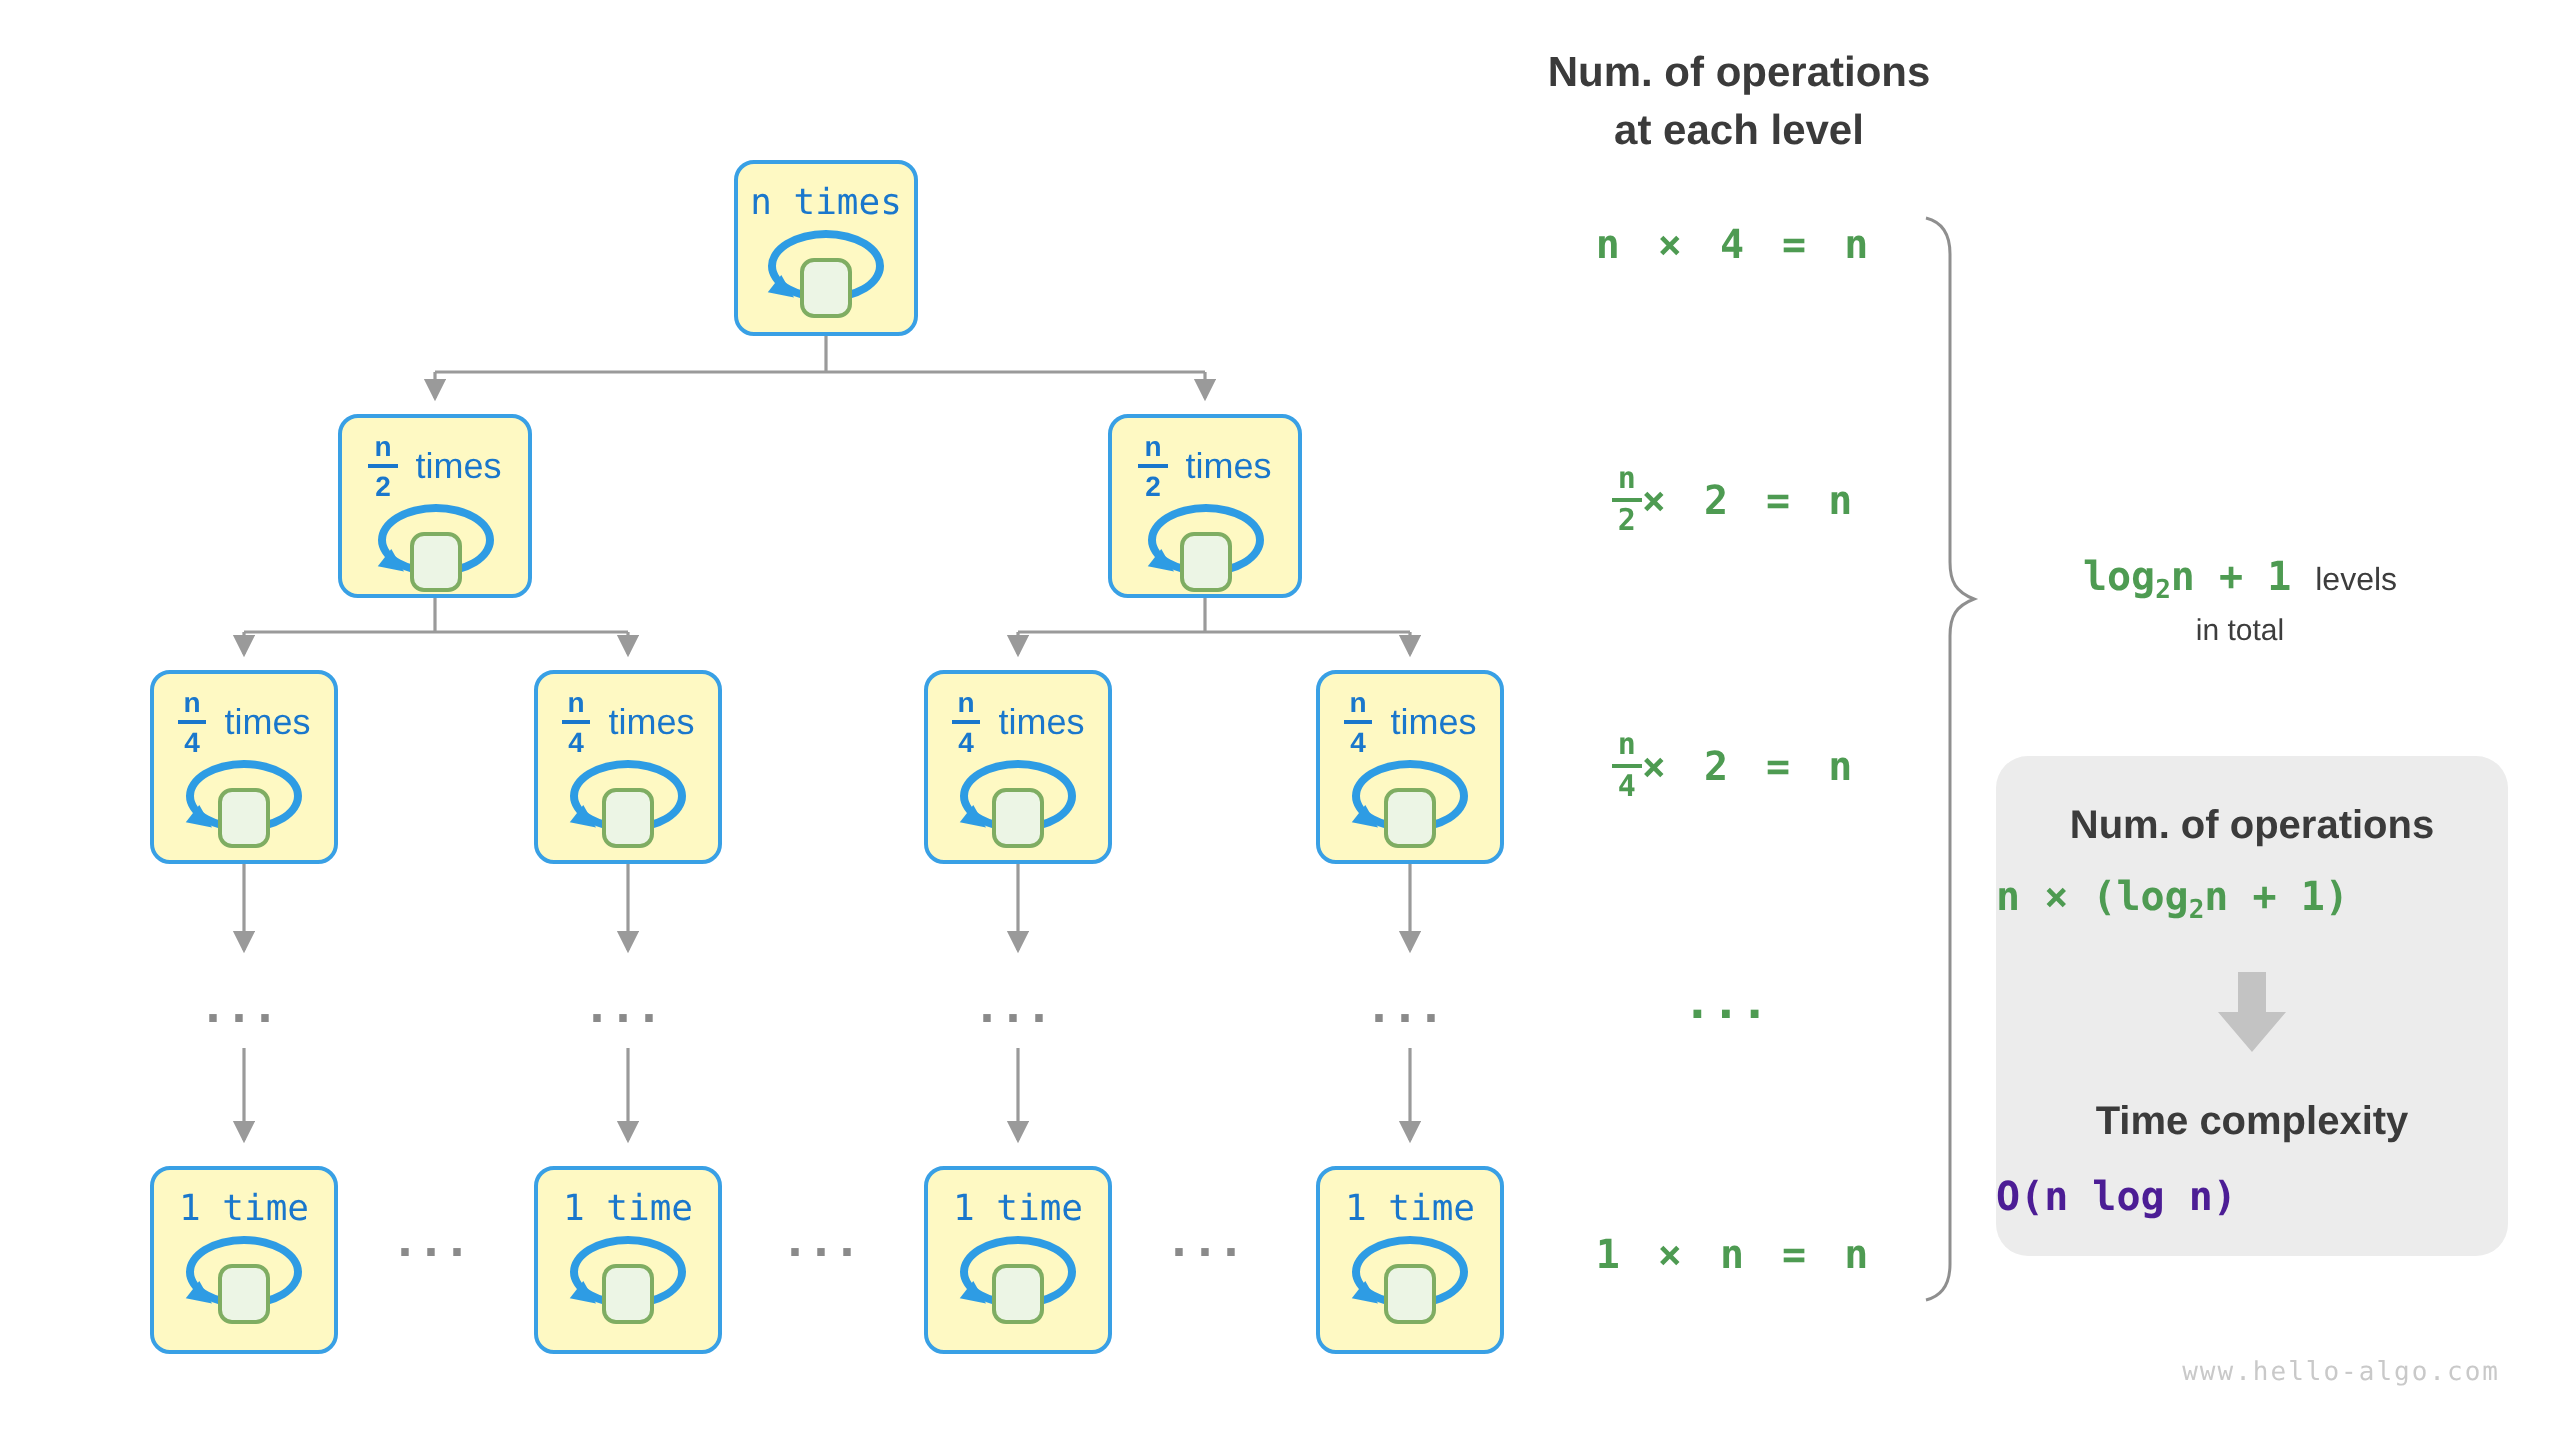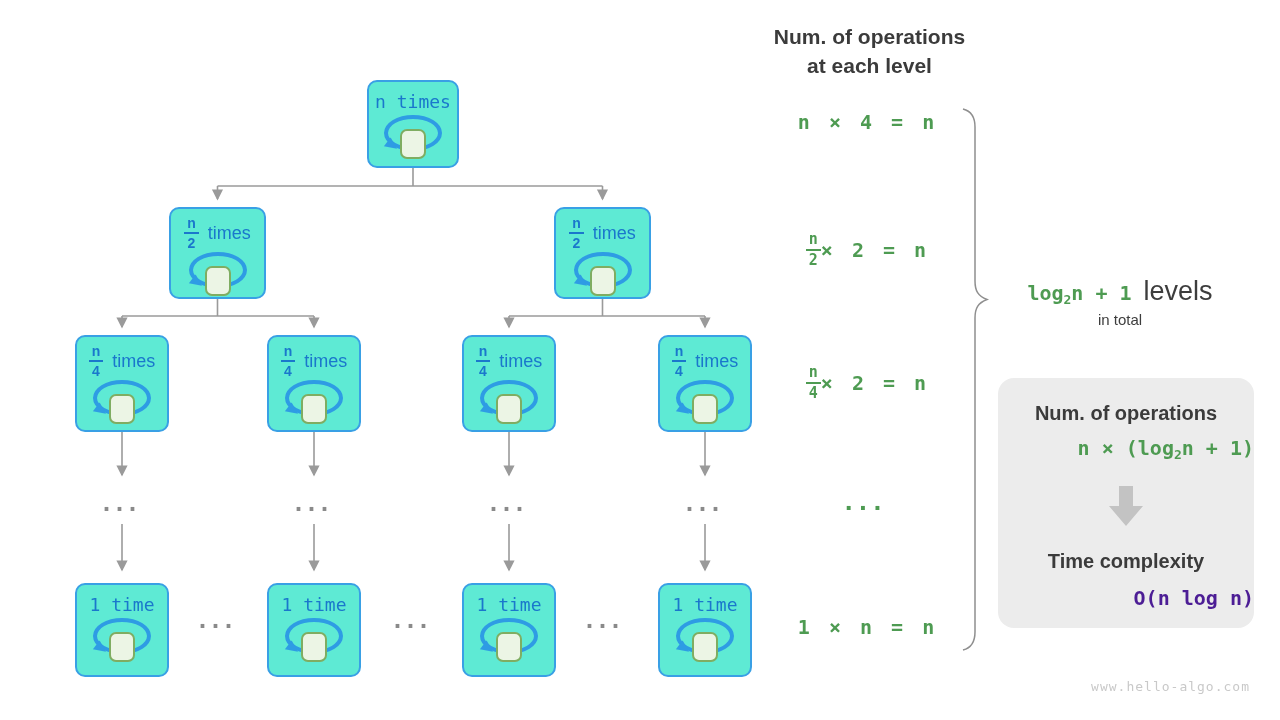--- a/index.html
+++ b/index.html
@@ -2,21 +2,21 @@
 <html><head>
 <meta charset="utf-8">
 <style>
   * { margin:0; padding:0; box-sizing:border-box; }
   html,body { background:#ffffff; }
   .canvas { position:relative; width:1280px; height:720px; background:#ffffff; overflow:hidden;
             font-family:"Liberation Sans", sans-serif; }
   svg.overlay { position:absolute; left:0; top:0; pointer-events:none; }
 
   
-  .loop-box { position:absolute; background:#5eead4; border:2.5px solid #39a0e5; border-radius:10px;
+  .loop-box { position:absolute; background:#fef9c3; border:2.5px solid #39a0e5; border-radius:10px;
               display:flex; flex-direction:column; align-items:center; }
   .box-label { color:#1a77cc; font-family:"DejaVu Sans Mono", monospace; font-size:18px;
                margin-top:9px; line-height:22px; white-space:pre; }
   .box-label.frac-label { font-family:"Liberation Sans", sans-serif; display:flex; align-items:center;
                gap:9px; margin-top:7px; }
   .fraction { display:inline-flex; flex-direction:column; align-items:center; line-height:1;
               font-weight:bold; font-size:14px; }
   .fraction .num { padding:0 3px 2px; border-bottom:2px solid currentColor; }
   .fraction .den { padding-top:2px; }
   .frac-suffix { font-size:18px; }
@@ -42,30 +42,30 @@
   .eq { position:absolute; left:770px; width:192px; display:flex; align-items:center; justify-content:center;
         color:#4e9b52; font-family:"DejaVu Sans Mono", monospace; font-weight:bold; font-size:20px;
         word-spacing:7px; white-space:pre; }
   .eq .fraction { font-size:15px; font-family:"DejaVu Sans Mono", monospace; }
   .eq .eq-rest { margin-left:0; }
 
   .brace-label { position:absolute; left:1000px; top:276px; width:240px; text-align:center; }
   .brace-l1 { display:flex; justify-content:center; align-items:baseline; }
   .brace-formula { color:#4e9b52; font-family:"DejaVu Sans Mono", monospace; font-weight:bold; font-size:20px; }
   .brace-formula sub, .panel-formula sub { font-size:13px; vertical-align:-4px; }
-  .brace-suffix { color:#3d3d3d; font-size:27px; margin-left:12px; }
+  .brace-suffix { color:#3d3d3d; font-size:16px; margin-left:12px; }
   .brace-l2 { color:#3d3d3d; font-size:15px; margin-top:4px; }
 
   
   .panel { position:absolute; left:998px; top:378px; width:256px; height:250px; background:#ececec;
            border-radius:16px; }
   .panel-title { position:absolute; width:100%; text-align:center; color:#3b3b3b; font-weight:bold;
                  font-size:20px; }
-  .panel-formula { position:absolute; width:100%; text-align:right;
-                   font-family:"DejaVu Sans Mono", monospace; font-weight:bold; font-size:20px;padding-left:44px; }
+  .panel-formula { position:absolute; width:100%; text-align:left;
+                   font-family:"DejaVu Sans Mono", monospace; font-weight:bold; font-size:20px; }
   .pf-green { color:#4e9b52; }
   .pf-blue  { color:#4c1d95; }
   .panel-arrow { position:absolute; left:111px; top:108px; width:34px; height:40px; background:#c3c3c3;
                  -webkit-clip-path:polygon(10px 0,24px 0,24px 20px,34px 20px,17px 40px,0 20px,10px 20px);
                  clip-path:polygon(10px 0,24px 0,24px 20px,34px 20px,17px 40px,0 20px,10px 20px); }
 
   .watermark { position:absolute; left:1040px; top:679px; width:210px; text-align:right; color:#c9c9c9;
                font-family:"DejaVu Sans Mono", monospace; font-size:13px; letter-spacing:1px; }
 </style>
 </head>

